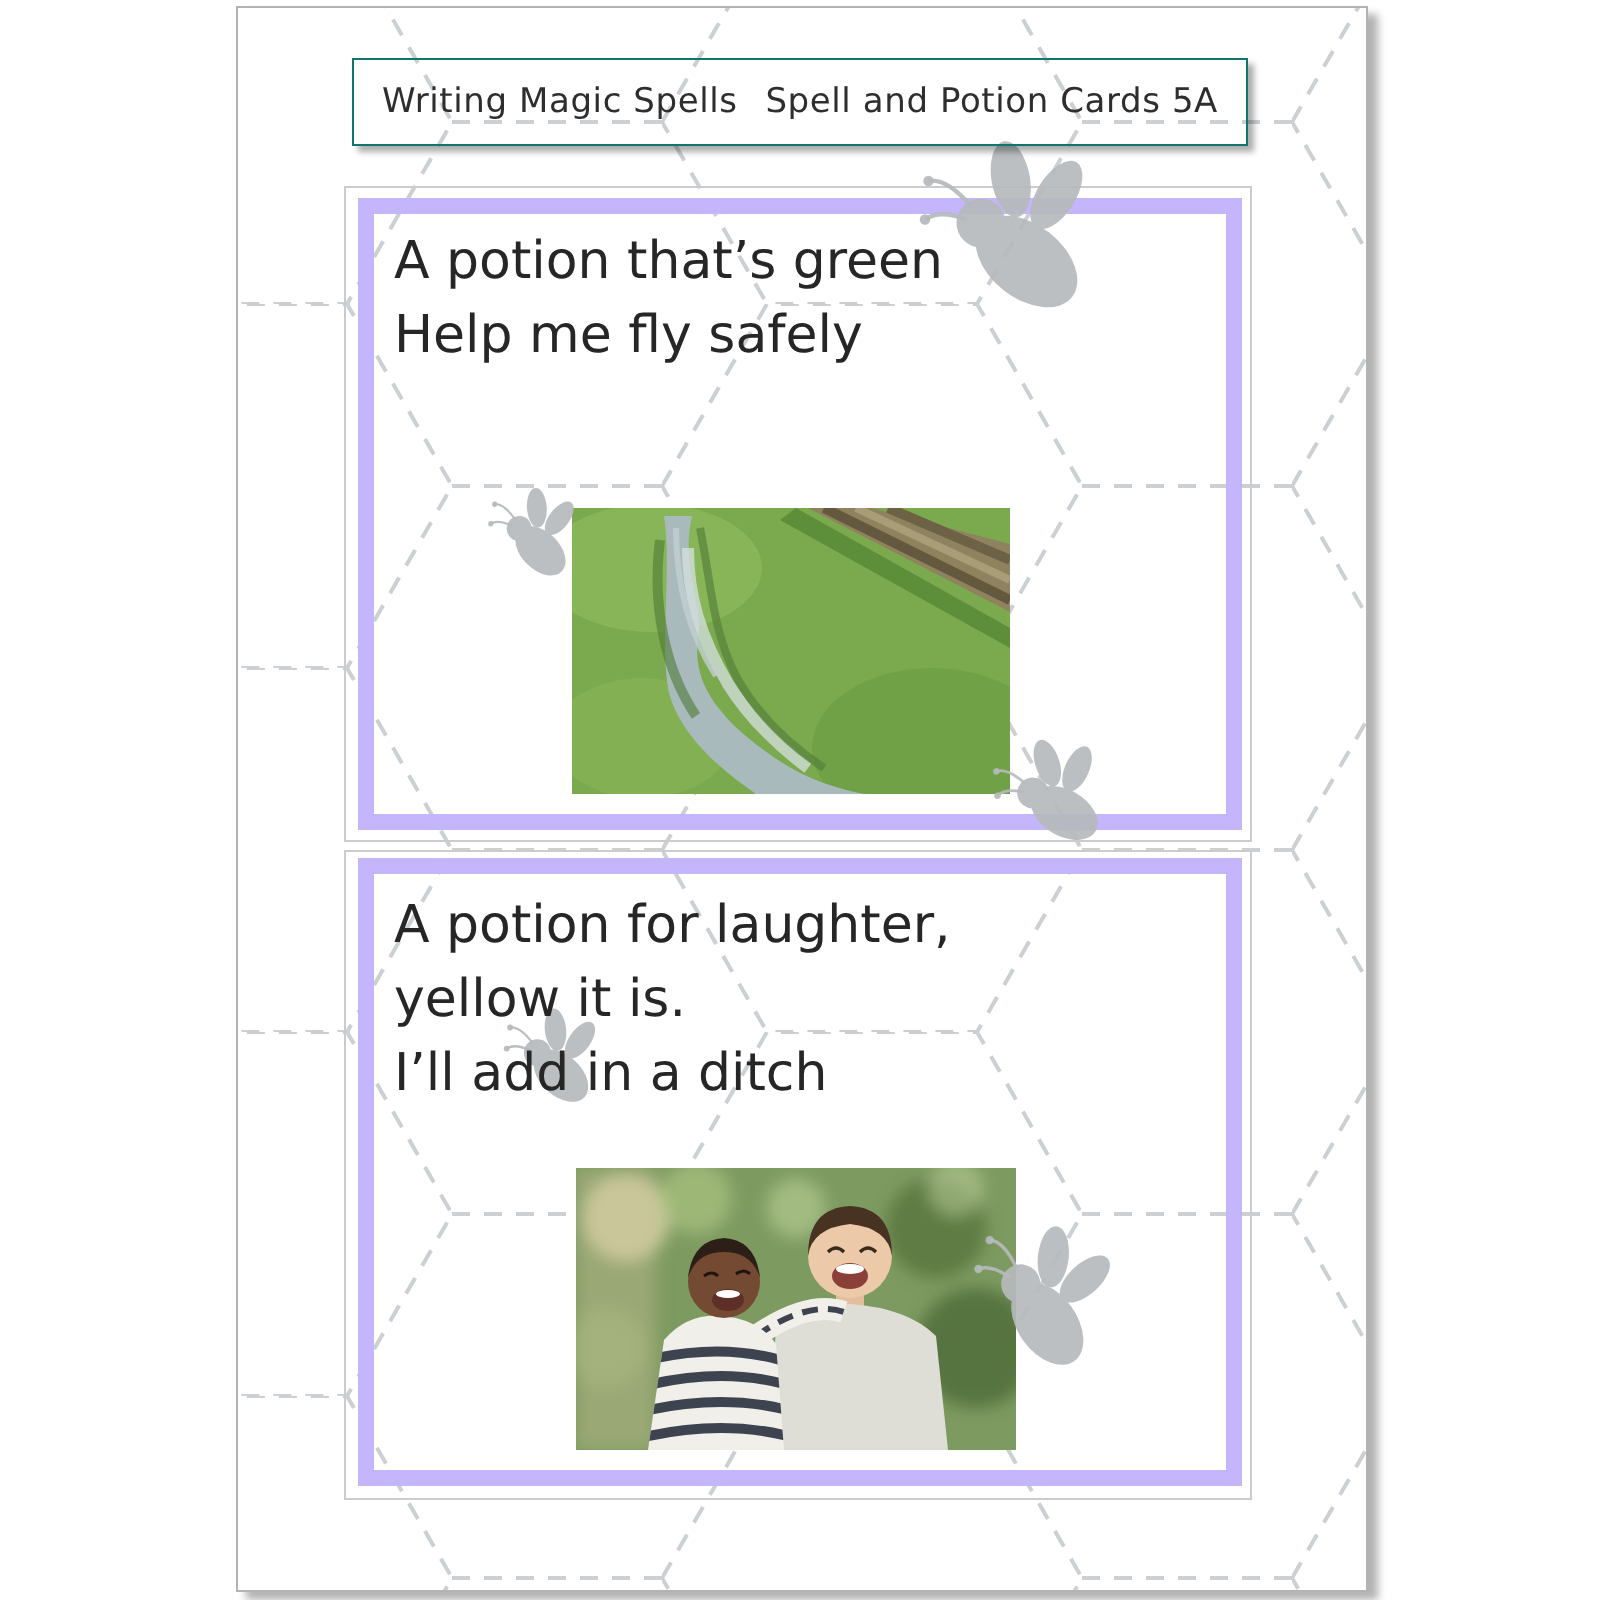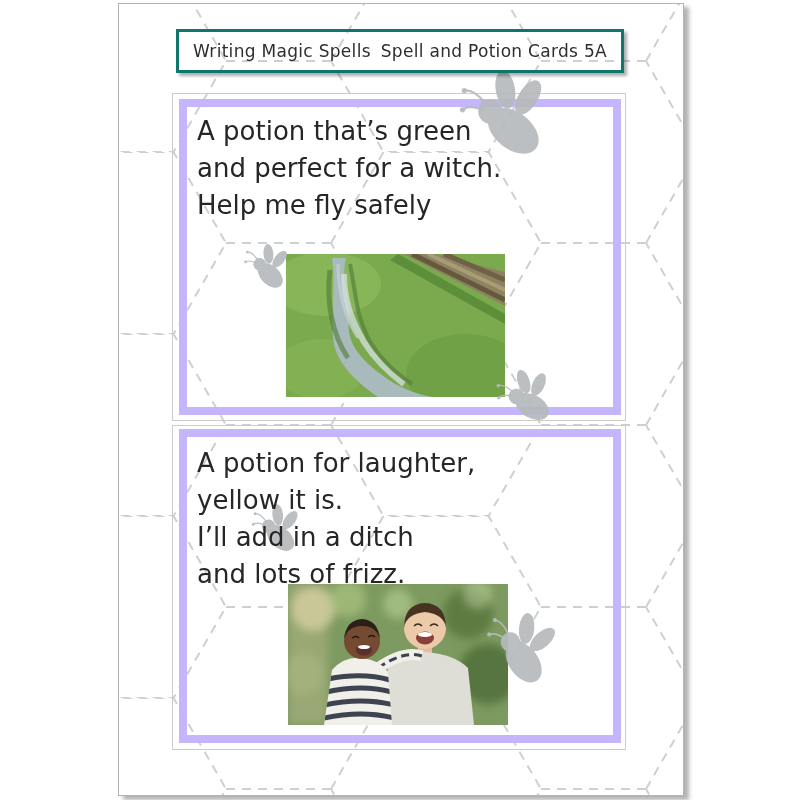--- a/index.html
+++ b/index.html
@@ -12,21 +12,21 @@
   .page{
     position:absolute;left:118px;top:3px;width:564px;height:791px;
     border:1px solid #b3b3b3;
     box-shadow:5px 4px 4px rgba(0,0,0,.30);
     background:#ffffff;
   }
   .page-pattern{position:absolute;left:0;top:0;width:564px;height:791px;}
   
   .header-box{
     position:absolute;left:57px;top:25px;width:448px;height:44px;
-    border:3px solid #0f766e;box-sizing:border-box;
+    border:1px solid #0f766e;box-sizing:border-box;
     box-shadow:3px 3px 3px rgba(0,0,0,.32);
     display:flex;align-items:center;justify-content:space-between;
     padding:0 14px;z-index:30;
   }
   .header-box span{
     font-size:17px;color:#2e2e2e;letter-spacing:.3px;white-space:nowrap;
   }
   
   .cut-frame{position:absolute;border:1px solid #cccccc;box-sizing:border-box;}
   .cut-frame.f1{left:53px;top:89px;width:454px;height:328px;}
@@ -105,21 +105,20 @@
       <span>Writing Magic Spells</span>
       <span>Spell and Potion Cards 5A</span>
     </div>
 
     <div class="cut-frame f1"></div>
     <div class="cut-frame f2"></div>
 
     <div class="card c1">
       <div class="card-text">
         <div>A potion that’s green</div>
-        <div>and perfect for a witch.</div>
         <div>Help me fly safely</div>
       </div>
       <svg class="photo p1" viewBox="0 0 219 143" preserveAspectRatio="none">
         <rect width="219" height="143" fill="#7aa94e"></rect>
         <ellipse cx="40" cy="30" rx="55" ry="32" fill="#93bf5f" opacity=".55"></ellipse>
         <ellipse cx="180" cy="120" rx="60" ry="40" fill="#6a9c41" opacity=".6"></ellipse>
         <ellipse cx="35" cy="115" rx="45" ry="30" fill="#8ab755" opacity=".5"></ellipse>
         <path d="M112,0 L219,60 L219,70 L104,6 Z" fill="#5d8f3a"></path>
         <path d="M118,0 L219,52 L219,18 L150,0 Z" fill="#8f835f"></path>
         <path d="M126,0 L219,46" stroke="#64593e" stroke-width="5" fill="none"></path>
@@ -131,21 +130,20 @@
         <path d="M64,10 C70,40 70,60 82,84 C92,102 108,118 126,130" stroke="#55813a" stroke-width="4" fill="none" opacity=".7"></path>
         <path d="M44,16 C40,48 46,80 62,104" stroke="#4e7a34" stroke-width="5" fill="none" opacity=".6"></path>
       </svg>
     </div>
 
     <div class="card c2">
       <div class="card-text">
         <div>A potion for laughter,</div>
         <div>yellow it is.</div>
         <div>I’ll add in a ditch</div>
-        <div>and lots of frizz.</div>
       </div>
       <svg class="photo p2" viewBox="0 0 220 141" preserveAspectRatio="none">
         <defs>
           <filter id="bokehblur" x="-30%" y="-30%" width="160%" height="160%">
             <feGaussianBlur stdDeviation="4"></feGaussianBlur>
           </filter>
           <clipPath id="boyclip">
             <path d="M44,86 Q56,72 74,74 Q92,76 100,88 L104,141 L36,141 Z"></path>
           </clipPath>
         </defs>

